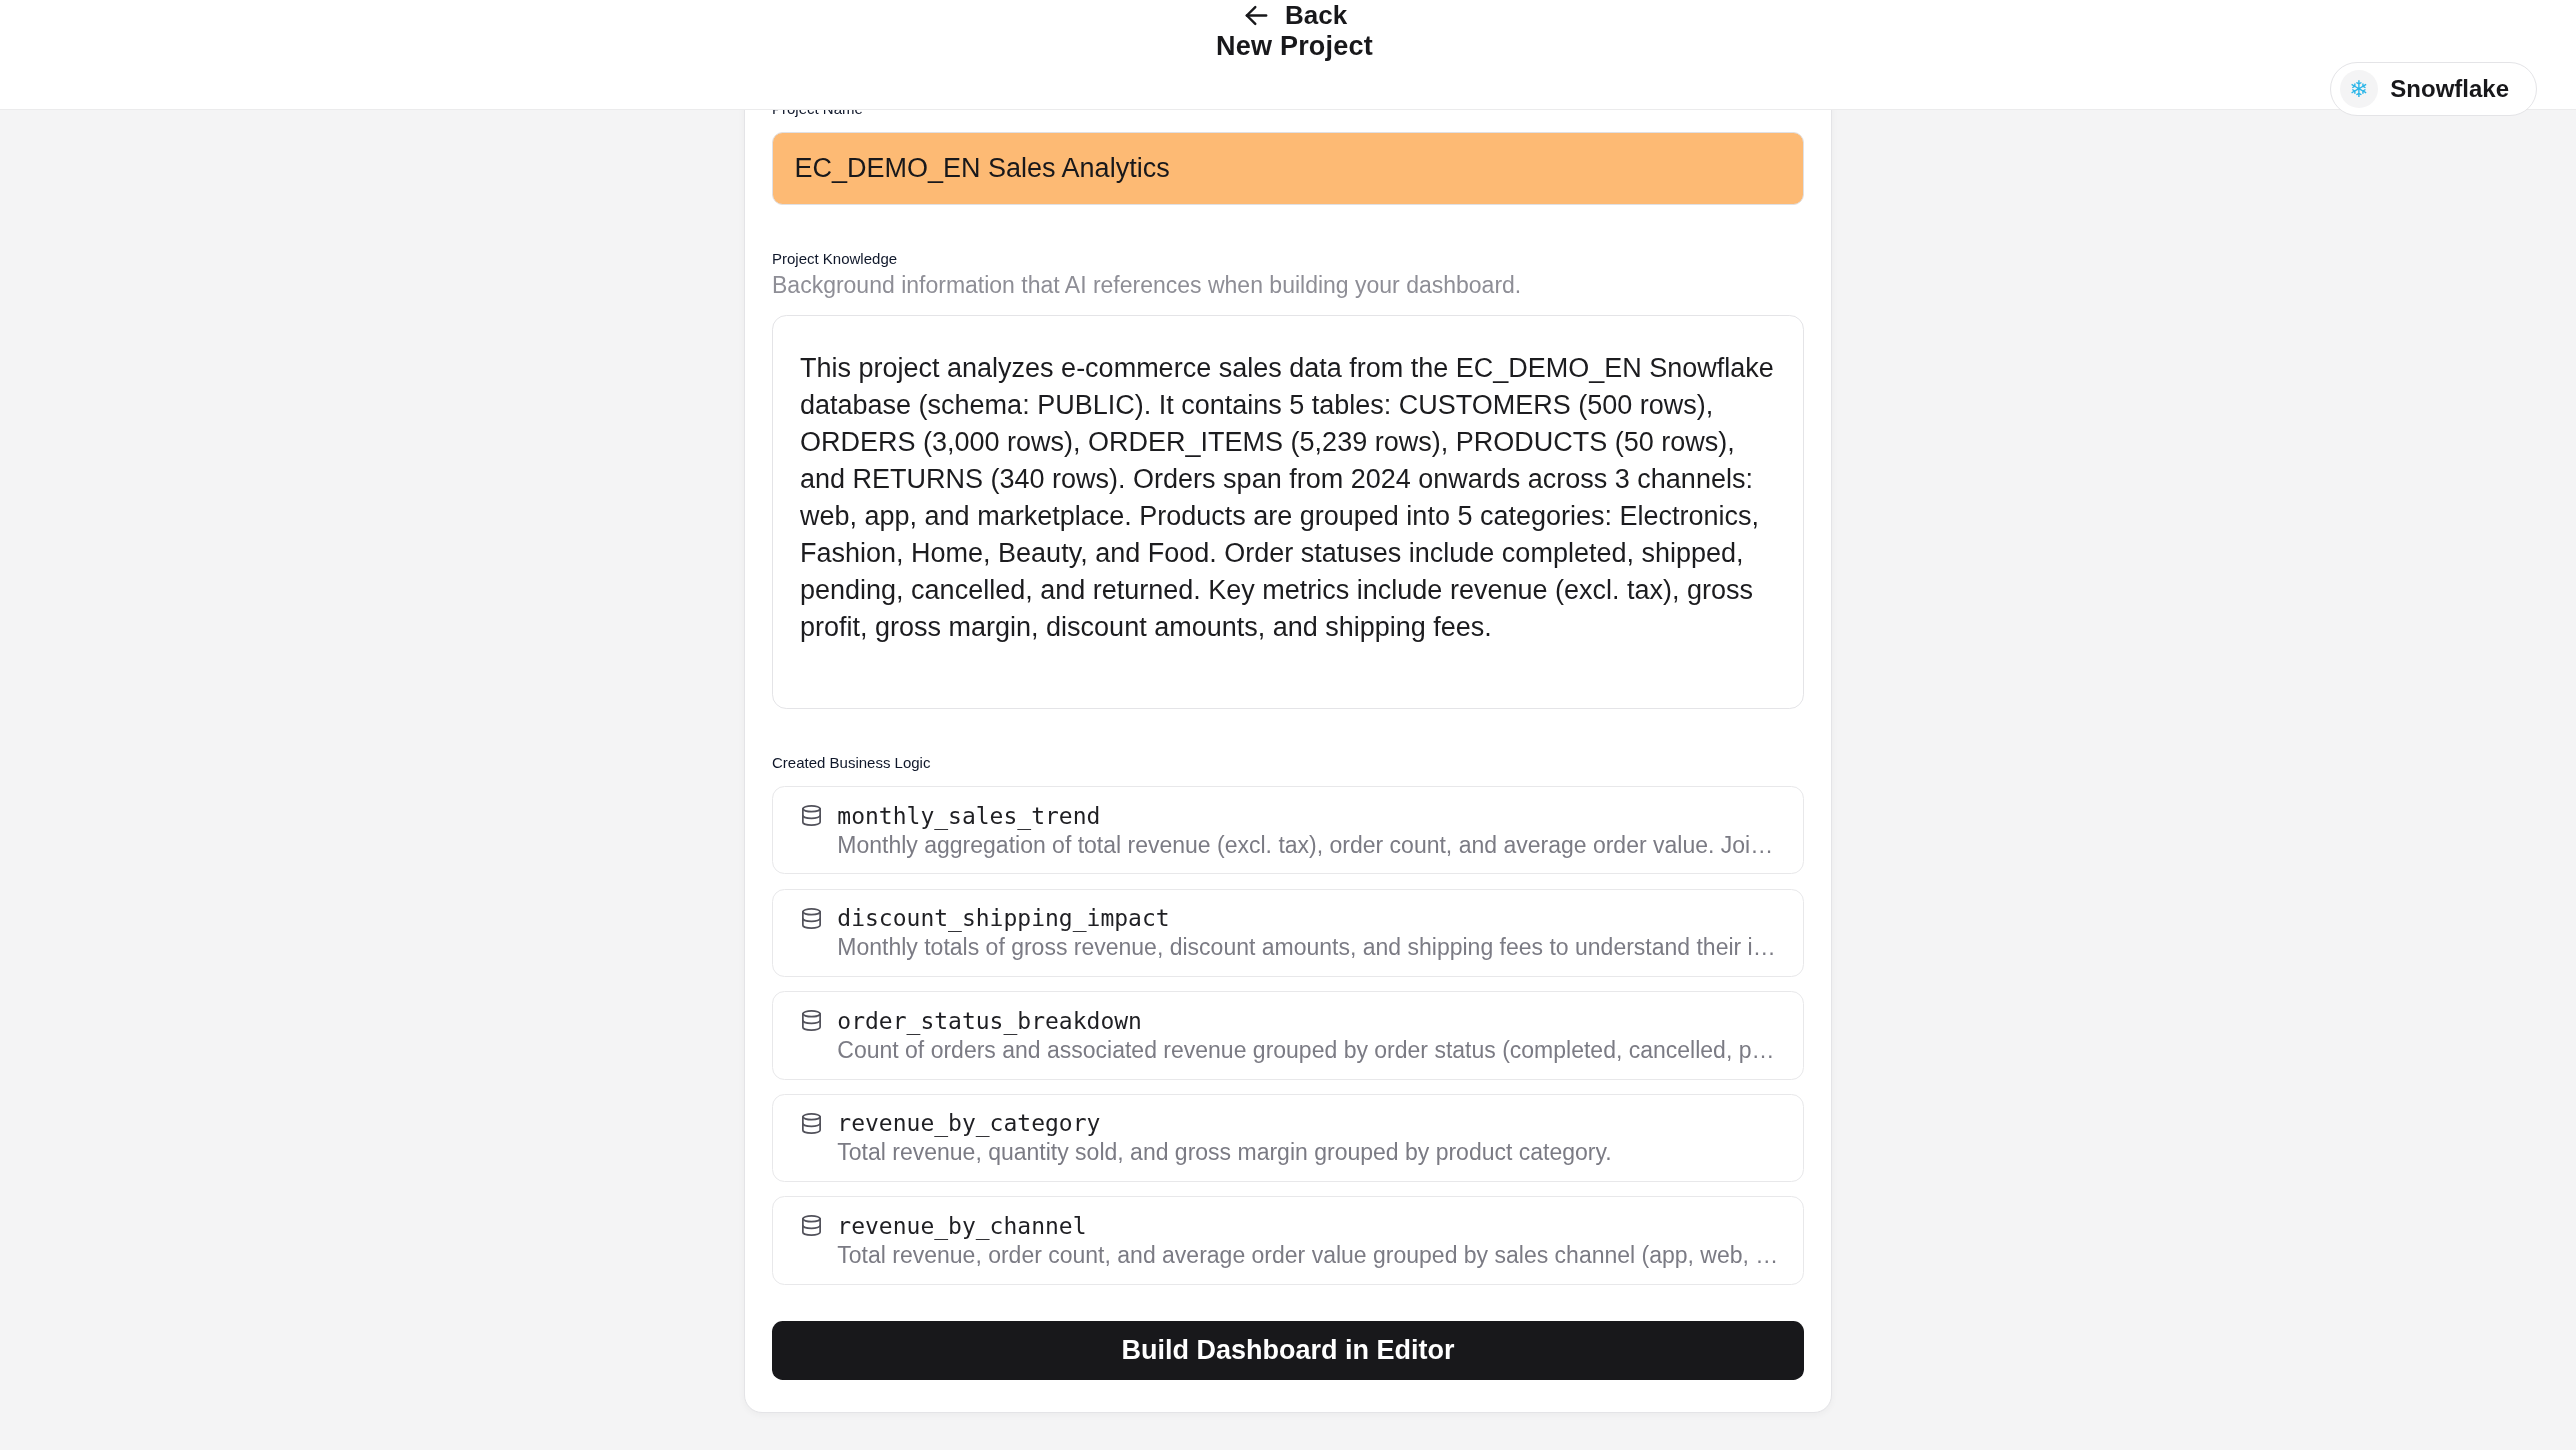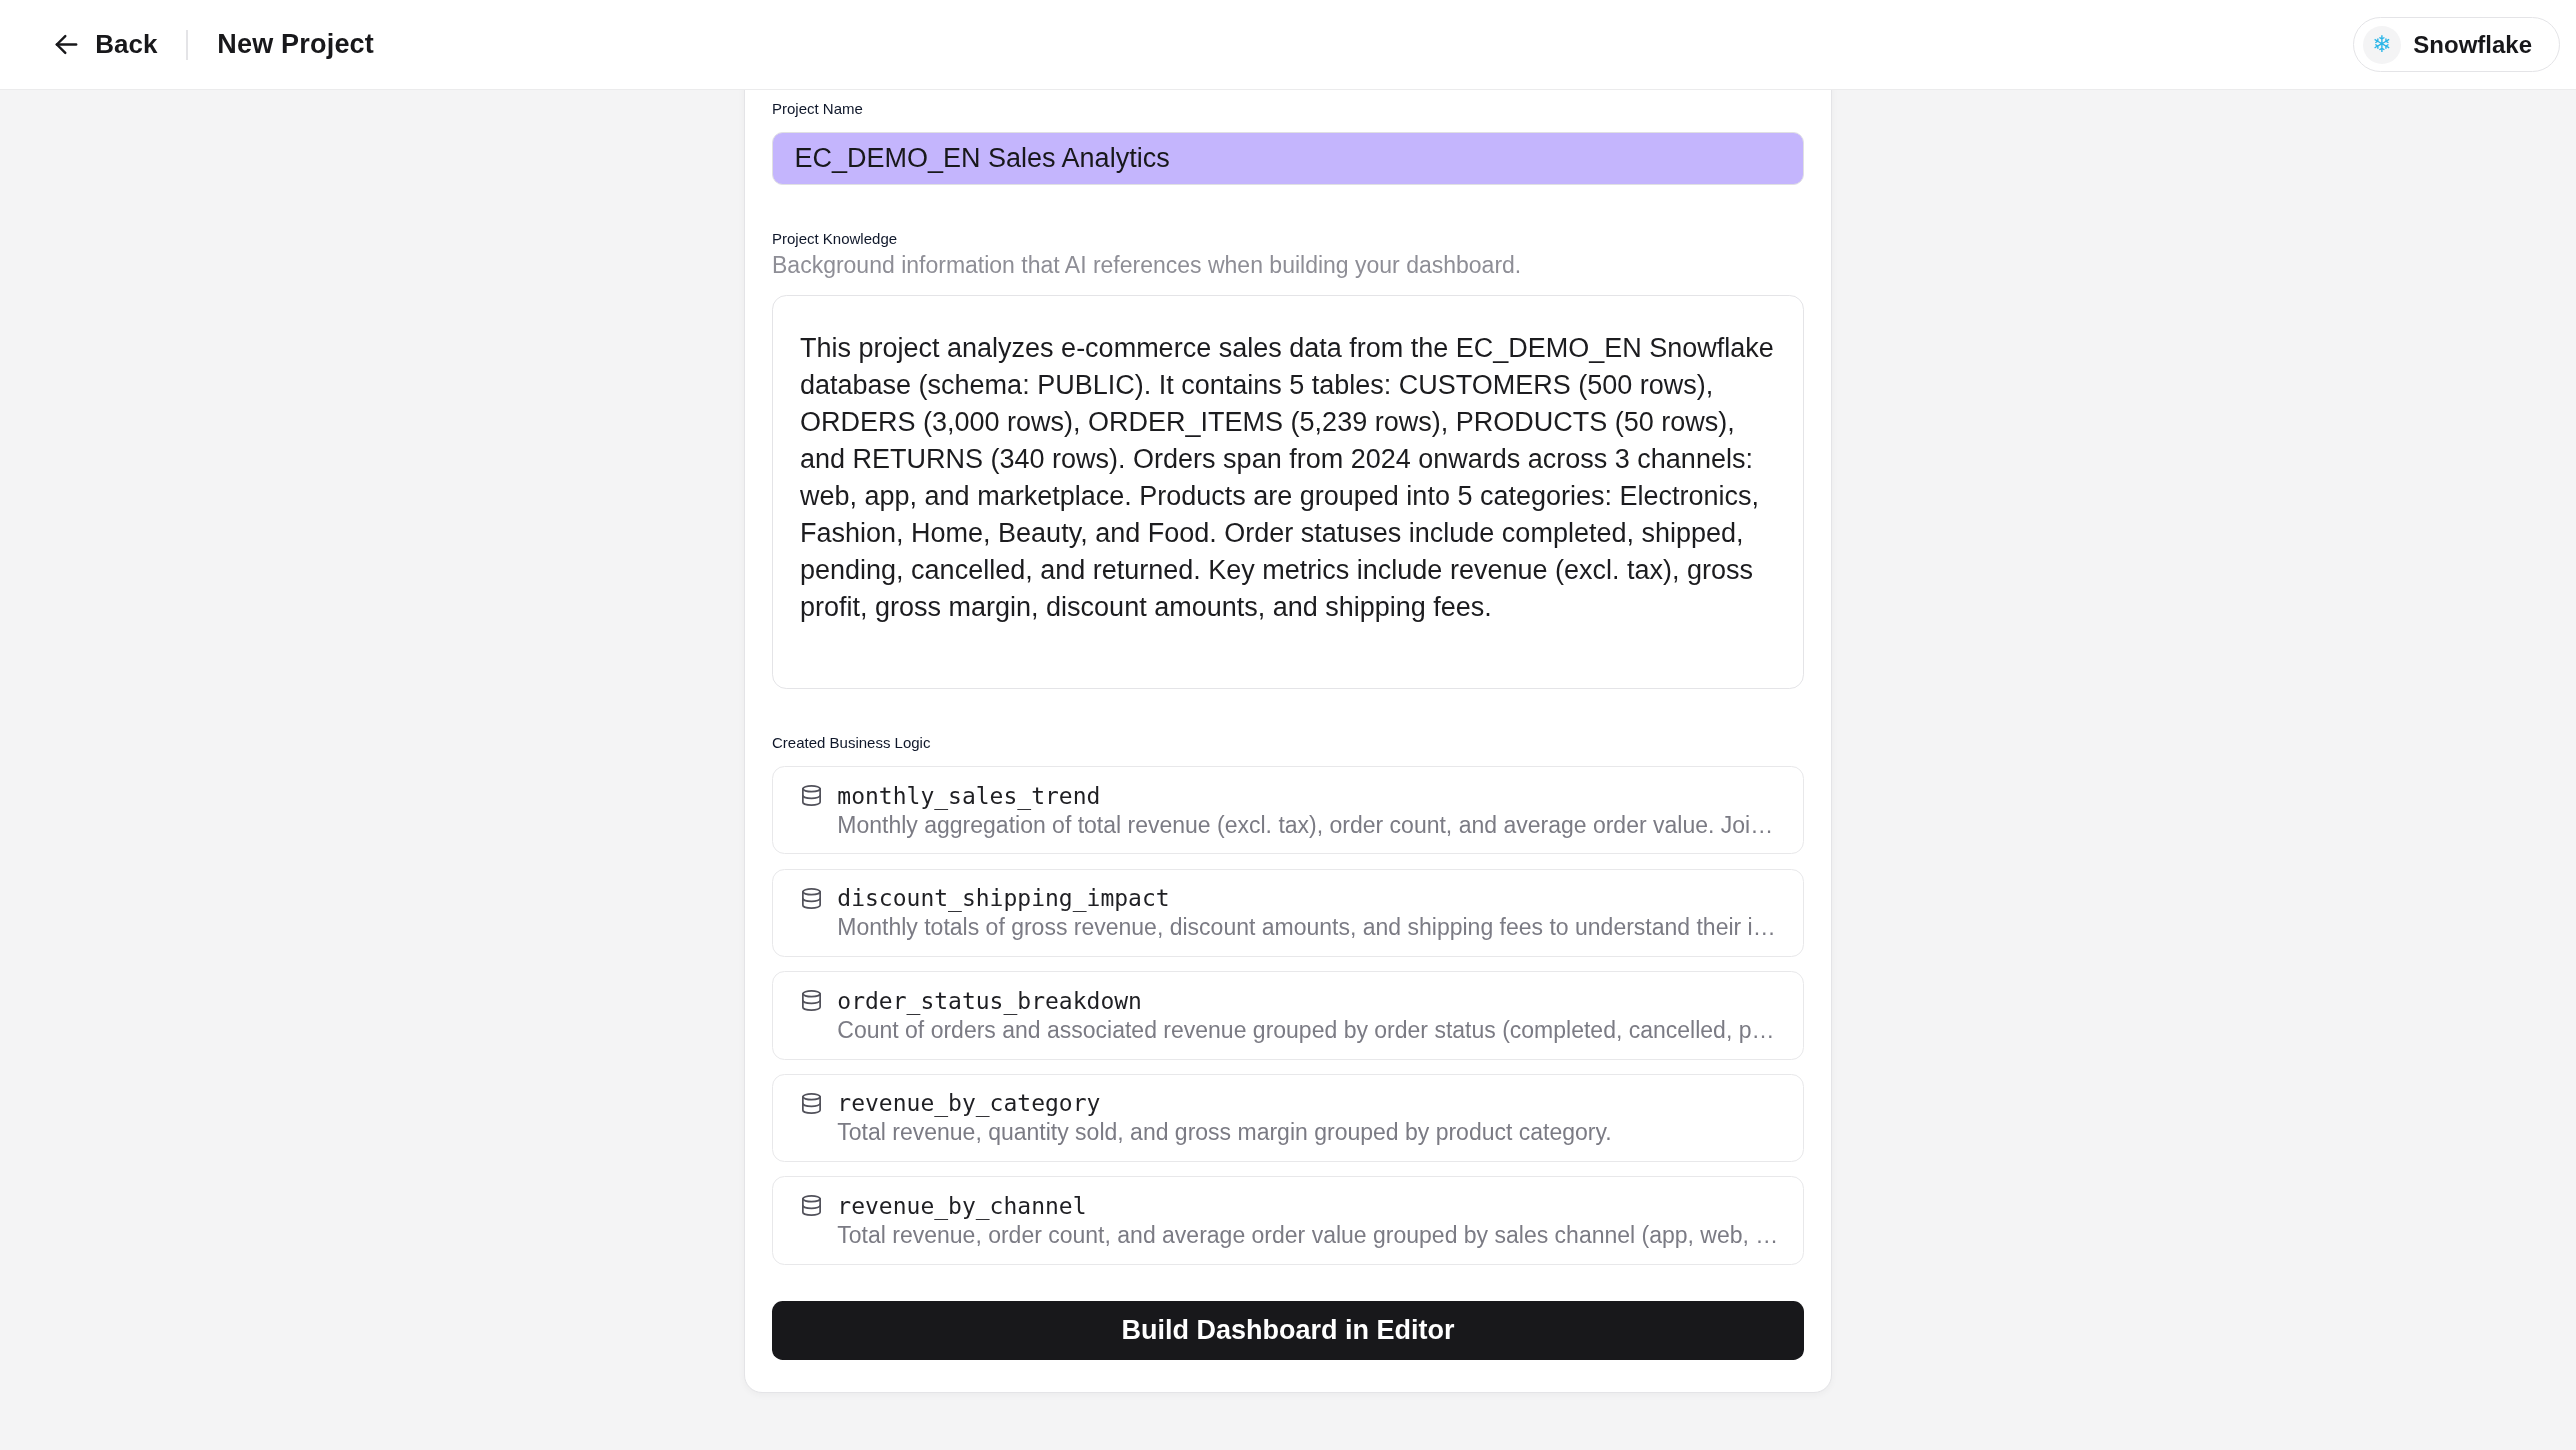--- a/index.html
+++ b/index.html
@@ -7,26 +7,27 @@
     width: 2576px; height: 1451px;
     overflow: hidden;
     background: #f4f4f5;
     font-family: "Liberation Sans", sans-serif;
     color: #18181b;
   }
 
   
   .header {
     position: absolute; top: 0; left: 0; right: 0;
-    height: 90px;
+    height: 110px;
     background: #ffffff;
     border-bottom: 0.9px solid #ebebec;
     display: flex; align-items: center;
-    padding: 0 16px 0 52px;
+    padding: 0 39px 0 52px;
     z-index: 10;
+    flex-direction: column;
   }
   .back-btn {
     display: flex; align-items: center; gap: 14.3px;
     cursor: pointer;
     font-size: 26px; font-weight: 600; color: #18181b;
   }
   .back-btn svg { display: block; }
   .header-divider {
     width: 1.8px; height: 30px; background: #e4e4e7;
     margin: 0 29px;
@@ -63,24 +64,24 @@
     padding: 45px 27px 32px 27px;
     z-index: 1;
   }
 
   .field-label {
     font-size: 15px; line-height: 25px;
     color: #0f172a; font-weight: 400;
     margin-bottom: 10.7px;
   }
   .text-input {
-    width: 100%; height: 53px;
+    width: 100%; height: 73px;
     border: 1.8px solid #e0e0e3;
     border-radius: 10.7px;
-    background: #c4b5fd;
+    background: #fdba74;
     padding: 0 21.5px;
     font-family: "Liberation Sans", sans-serif;
     font-size: 27px; color: #18181b;
     outline: none;
   }
   .section-gap { height: 41px; }
 
   .helper-text {
     font-size: 23px; line-height: 27px;
     color: #8e8e96;

